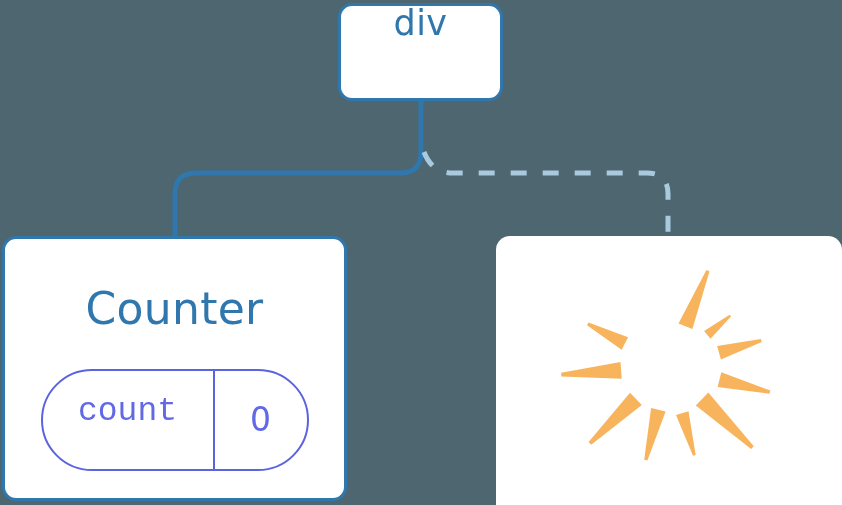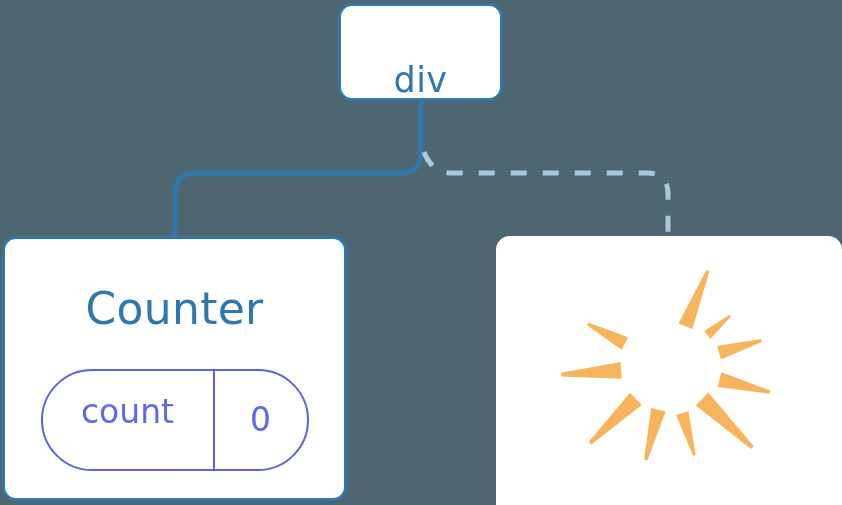--- a/index.html
+++ b/index.html
@@ -36,21 +36,21 @@
   .node.bordered {
     border: 3px solid #2f77ad;
   }
   
   .node-root {
     left: 338px;
     top: 3px;
     width: 165px;
     height: 98px;
     display: flex;
-    align-items: flex-end;
+    align-items: flex-start;
     justify-content: center;
   }
   .node-root .node-title {
     color: #2f77ad;
     font-size: 35px;
     line-height: 1;
     letter-spacing: 0.5px;
   }
   
   .node-counter {
@@ -84,20 +84,21 @@
     display: flex;
     align-items: center;
     justify-content: center;
     color: #6169e6;
     font-size: 33px;
     line-height: 1;
   }
   .state-key {
     width: 170px;
     padding-bottom: 18px;
+    font-family: Liberation Mono, monospace;
   }
   .state-value {
     width: 92px;
     border-left: 2px solid #5b63e0;
     padding-bottom: 2px;
   }
   
   .node-burst {
     left: 496px;
     top: 236px;

